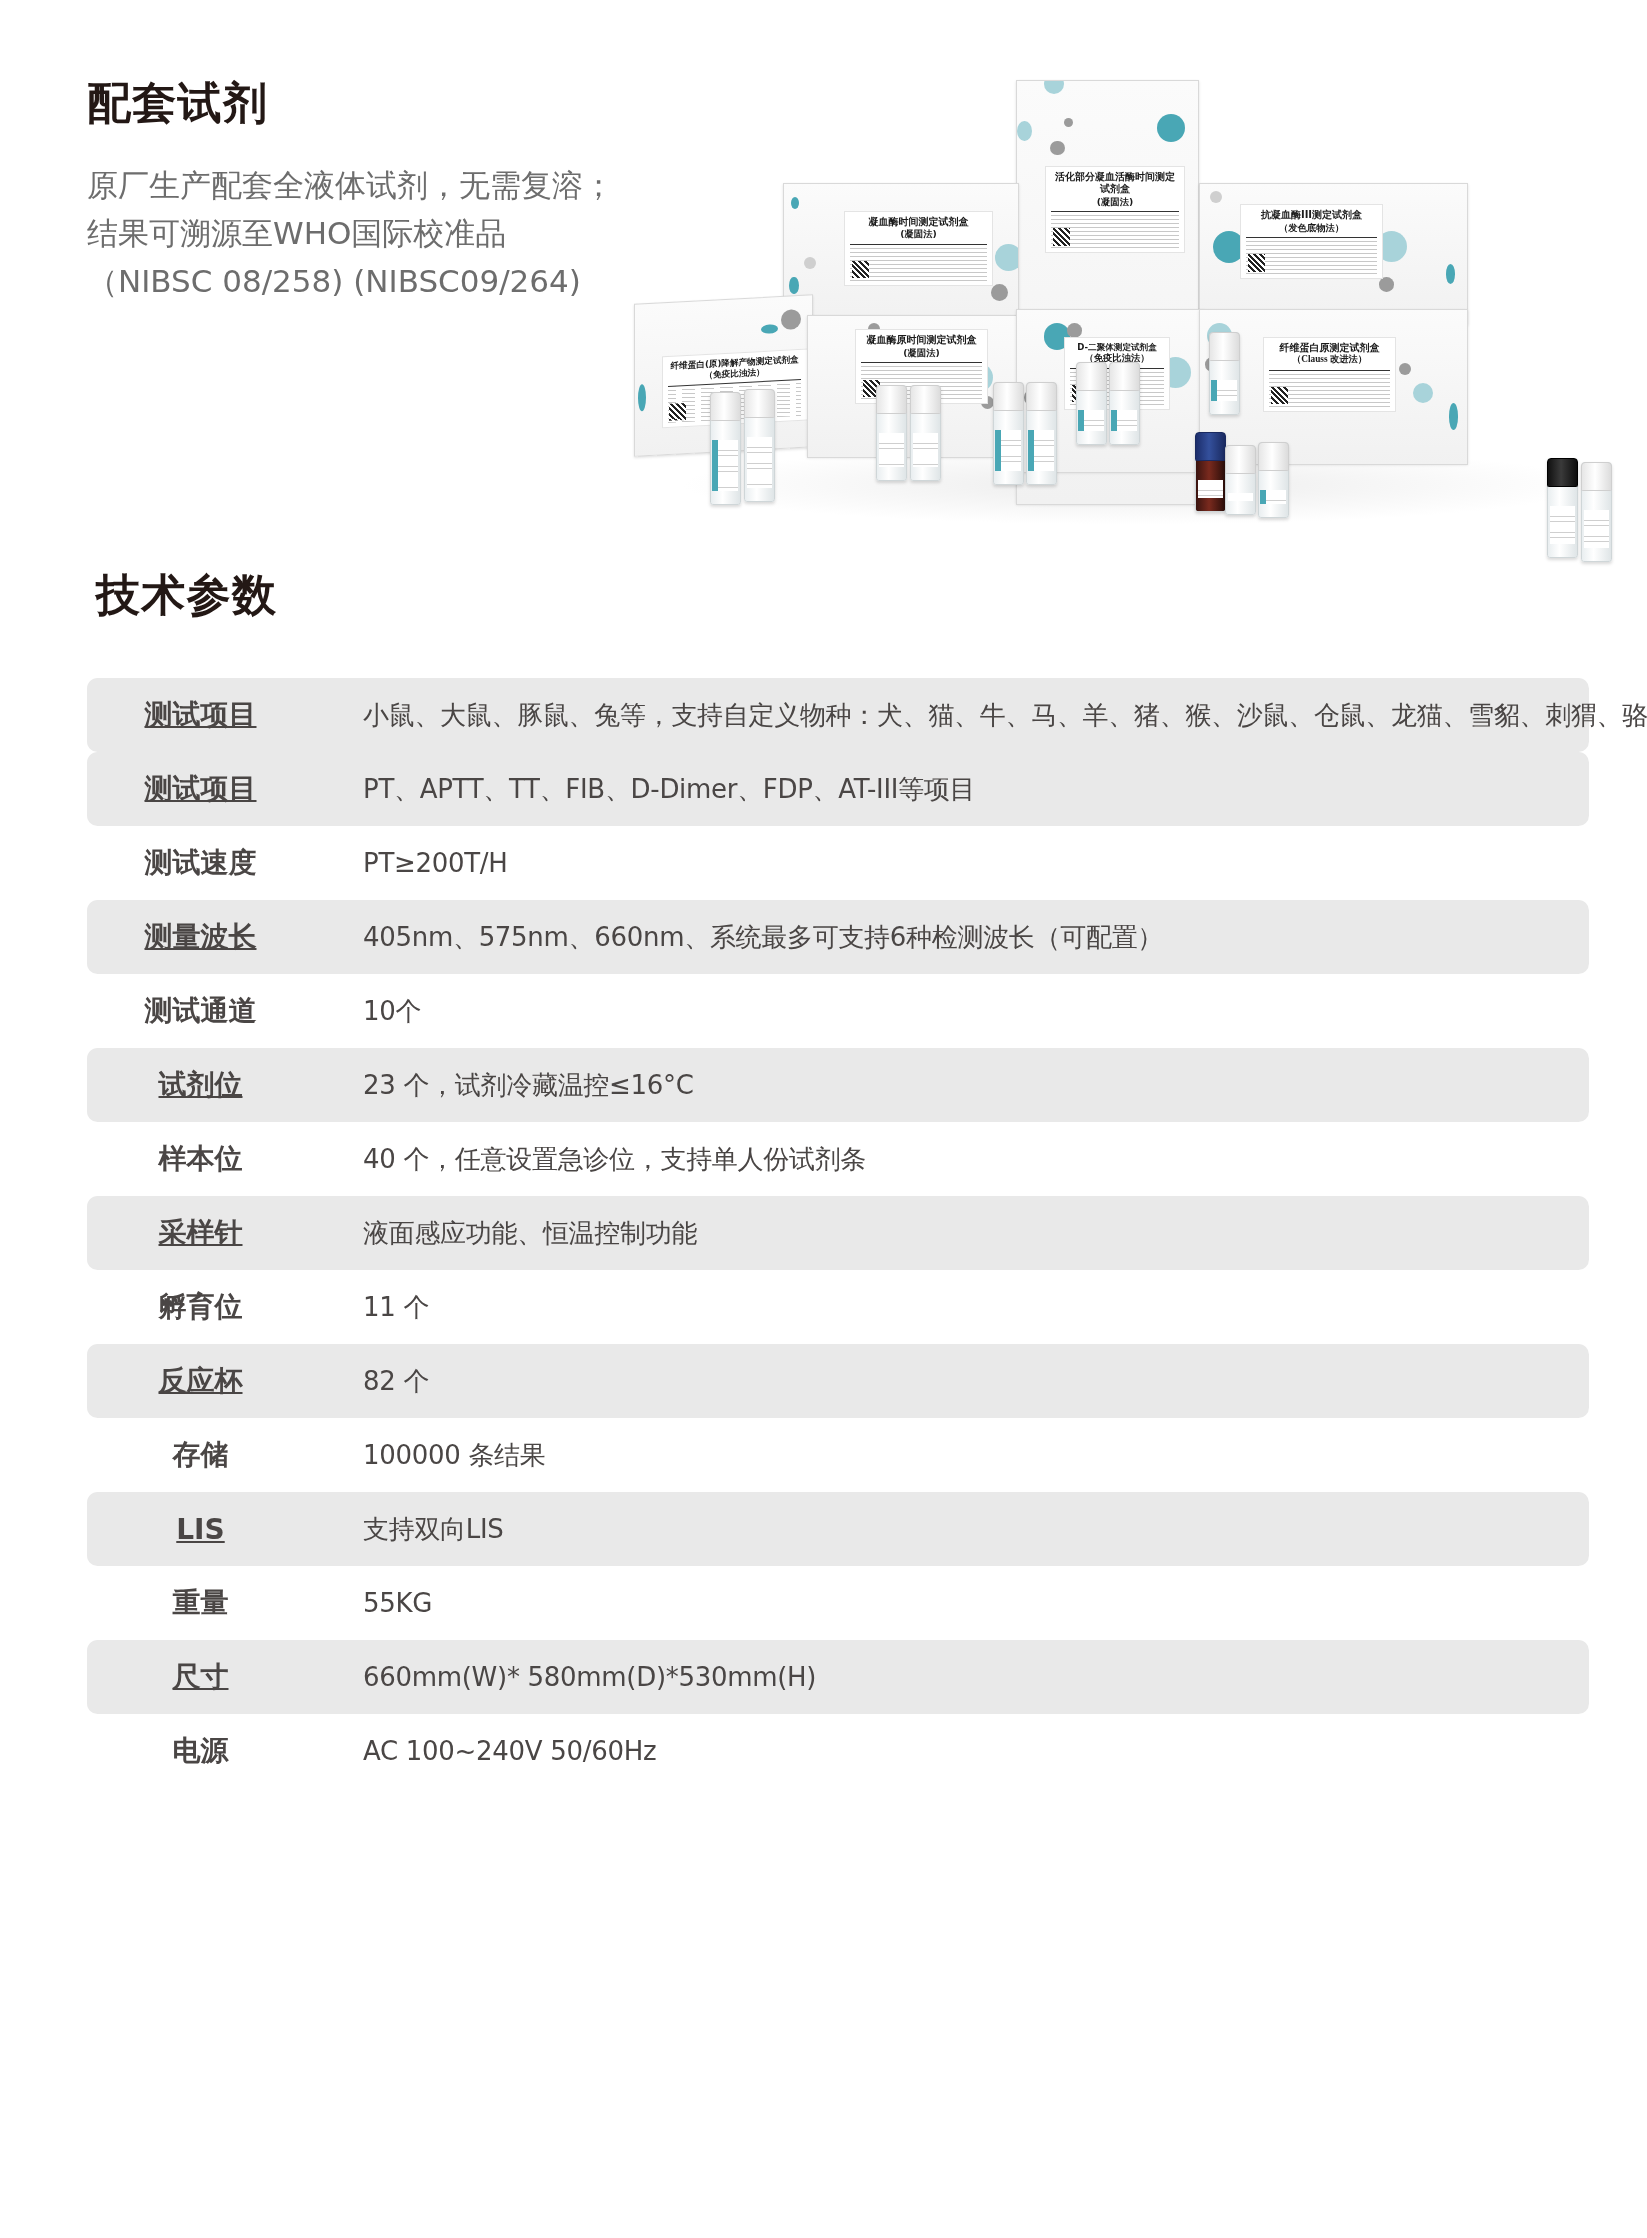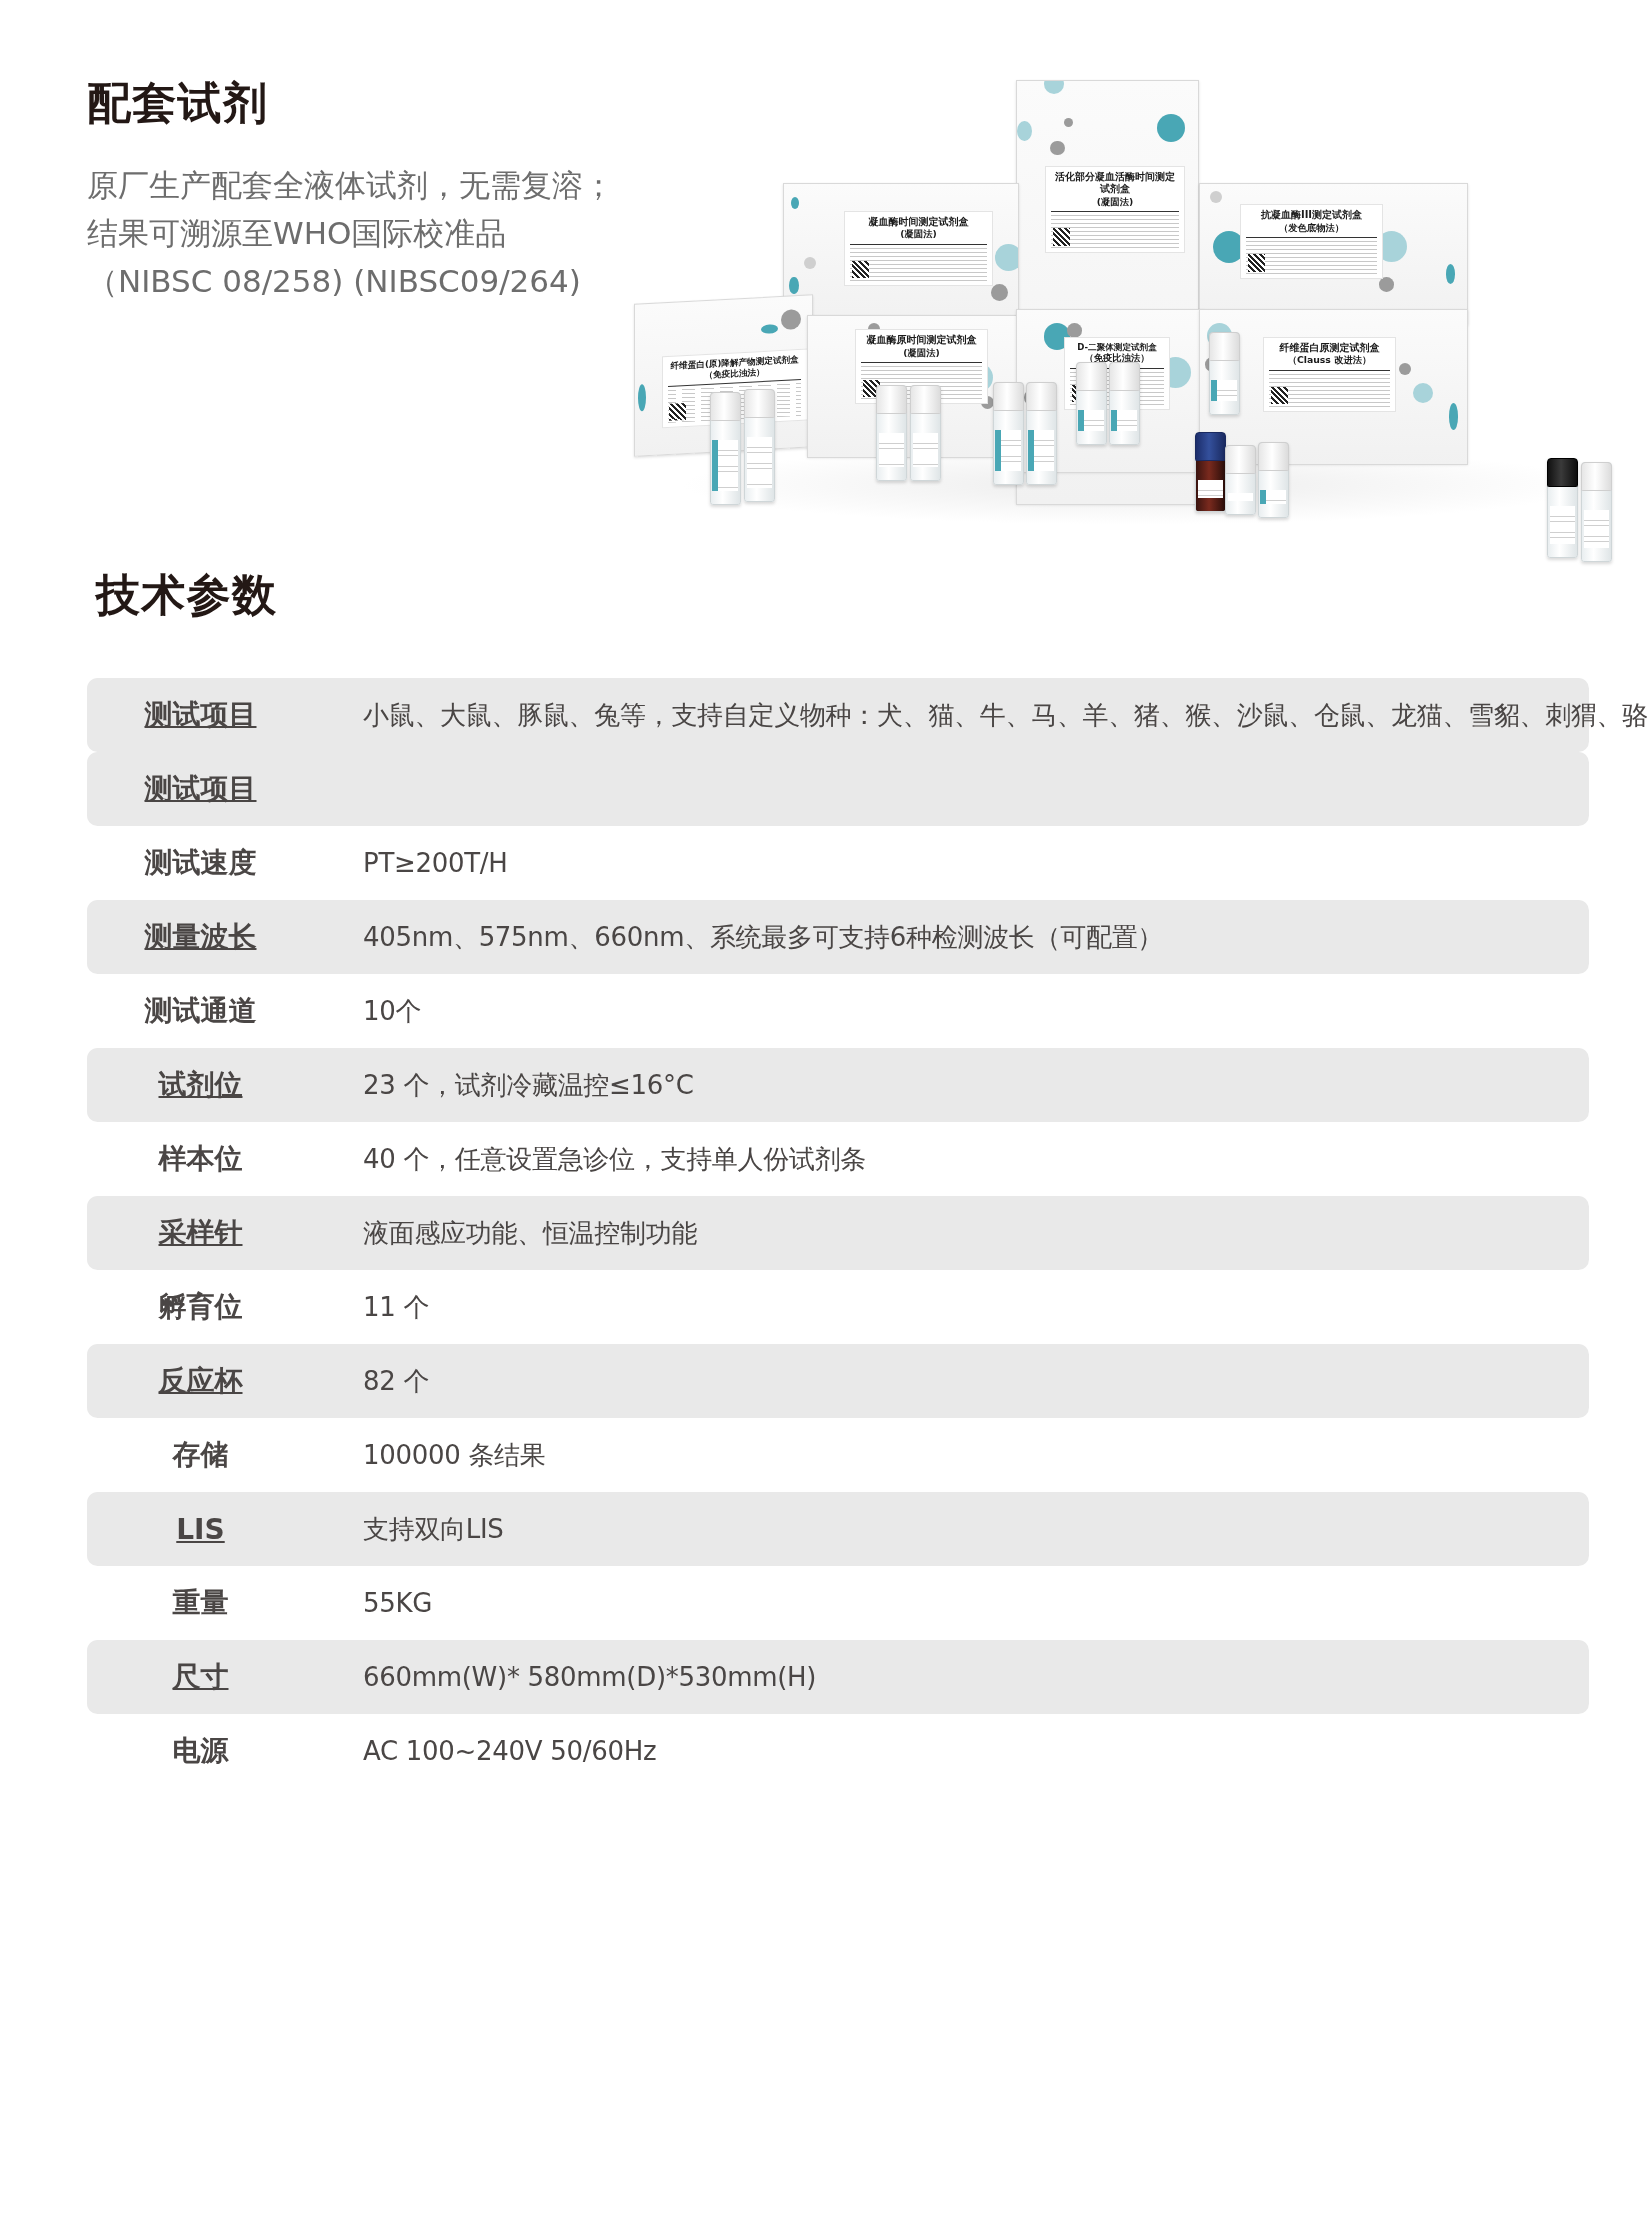--- a/index.html
+++ b/index.html
@@ -227,21 +227,21 @@
     </div>
   </div>
 
   <div class="box" style="left:575px; top:236px; width:269px; height:156px;">
     <div class="dot lteal" style="left:6.6px;top:13.3px;width:25px;height:25px;"></div>
     <div class="dot grey" style="left:5.3px;top:47px;width:14.6px;height:14.6px;"></div>
     <div class="dot teal" style="left:173px;top:40px;width:10.6px;height:10.6px;"></div>
     <div class="dot grey" style="left:199px;top:53px;width:12px;height:12px;"></div>
     <div class="dot lteal" style="left:213px;top:73px;width:20px;height:20px;"></div>
     <div class="dot teal" style="left:249px;top:93px;width:9.3px;height:26.6px;"></div>
-    <div class="label" style="left:63px;top:26.6px;width:133px;">
+    <div class="label" style="left:63px;top:26.6px;width:133px;font-family:Liberation Serif, serif;">
       <div>纤维蛋白原测定试剂盒</div>
       <div class="sub">（Clauss 改进法）</div>
       <div class="lines">
           <span class="qr"></span>
         </div>
     </div>
   </div>
 
   <div class="vial" style="left:86px;top:319px;height:113px;">
       <div class="cap"></div>
@@ -310,20 +310,21 @@
 
 <h2 id="spec-title" class="section-title">技术参数</h2>
 
 <div class="spec-table">
   <div class="spec-row shaded">
     <div class="spec-label">测试项目</div>
     <div class="spec-value">小鼠、大鼠、豚鼠、兔等，支持自定义物种：犬、猫、牛、马、羊、猪、猴、沙鼠、仓鼠、龙猫、雪貂、刺猬、骆驼等</div>
   </div>
   <div class="spec-row shaded">
     <div class="spec-label">测试项目</div>
+    <div class="spec-value">PT、APTT、TT、FIB、D-Dimer、FDP、AT-III等项目</div>
   </div>
   <div class="spec-row">
     <div class="spec-label">测试速度</div>
     <div class="spec-value">PT≥200T/H</div>
   </div>
   <div class="spec-row shaded">
     <div class="spec-label">测量波长</div>
     <div class="spec-value">405nm、575nm、660nm、系统最多可支持6种检测波长（可配置）</div>
   </div>
   <div class="spec-row">

